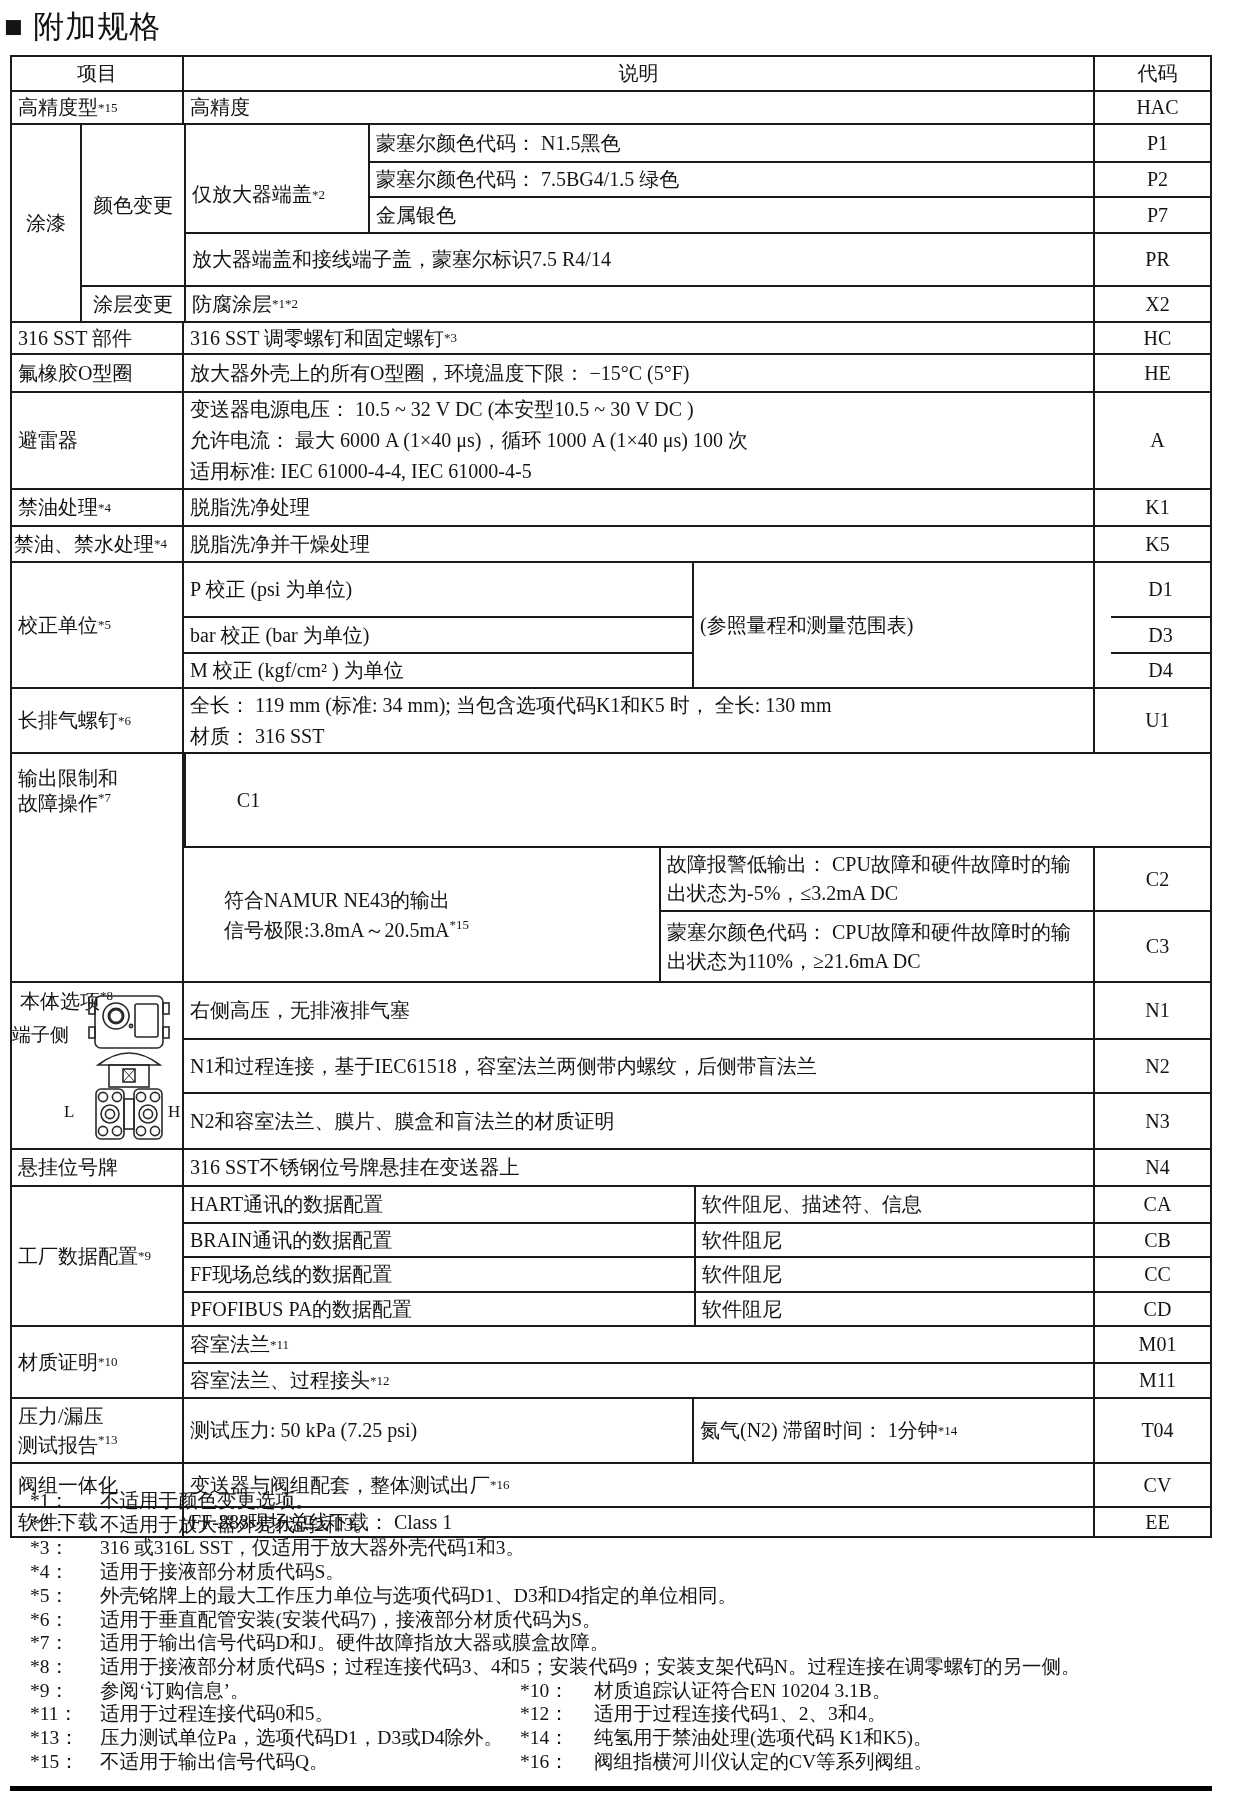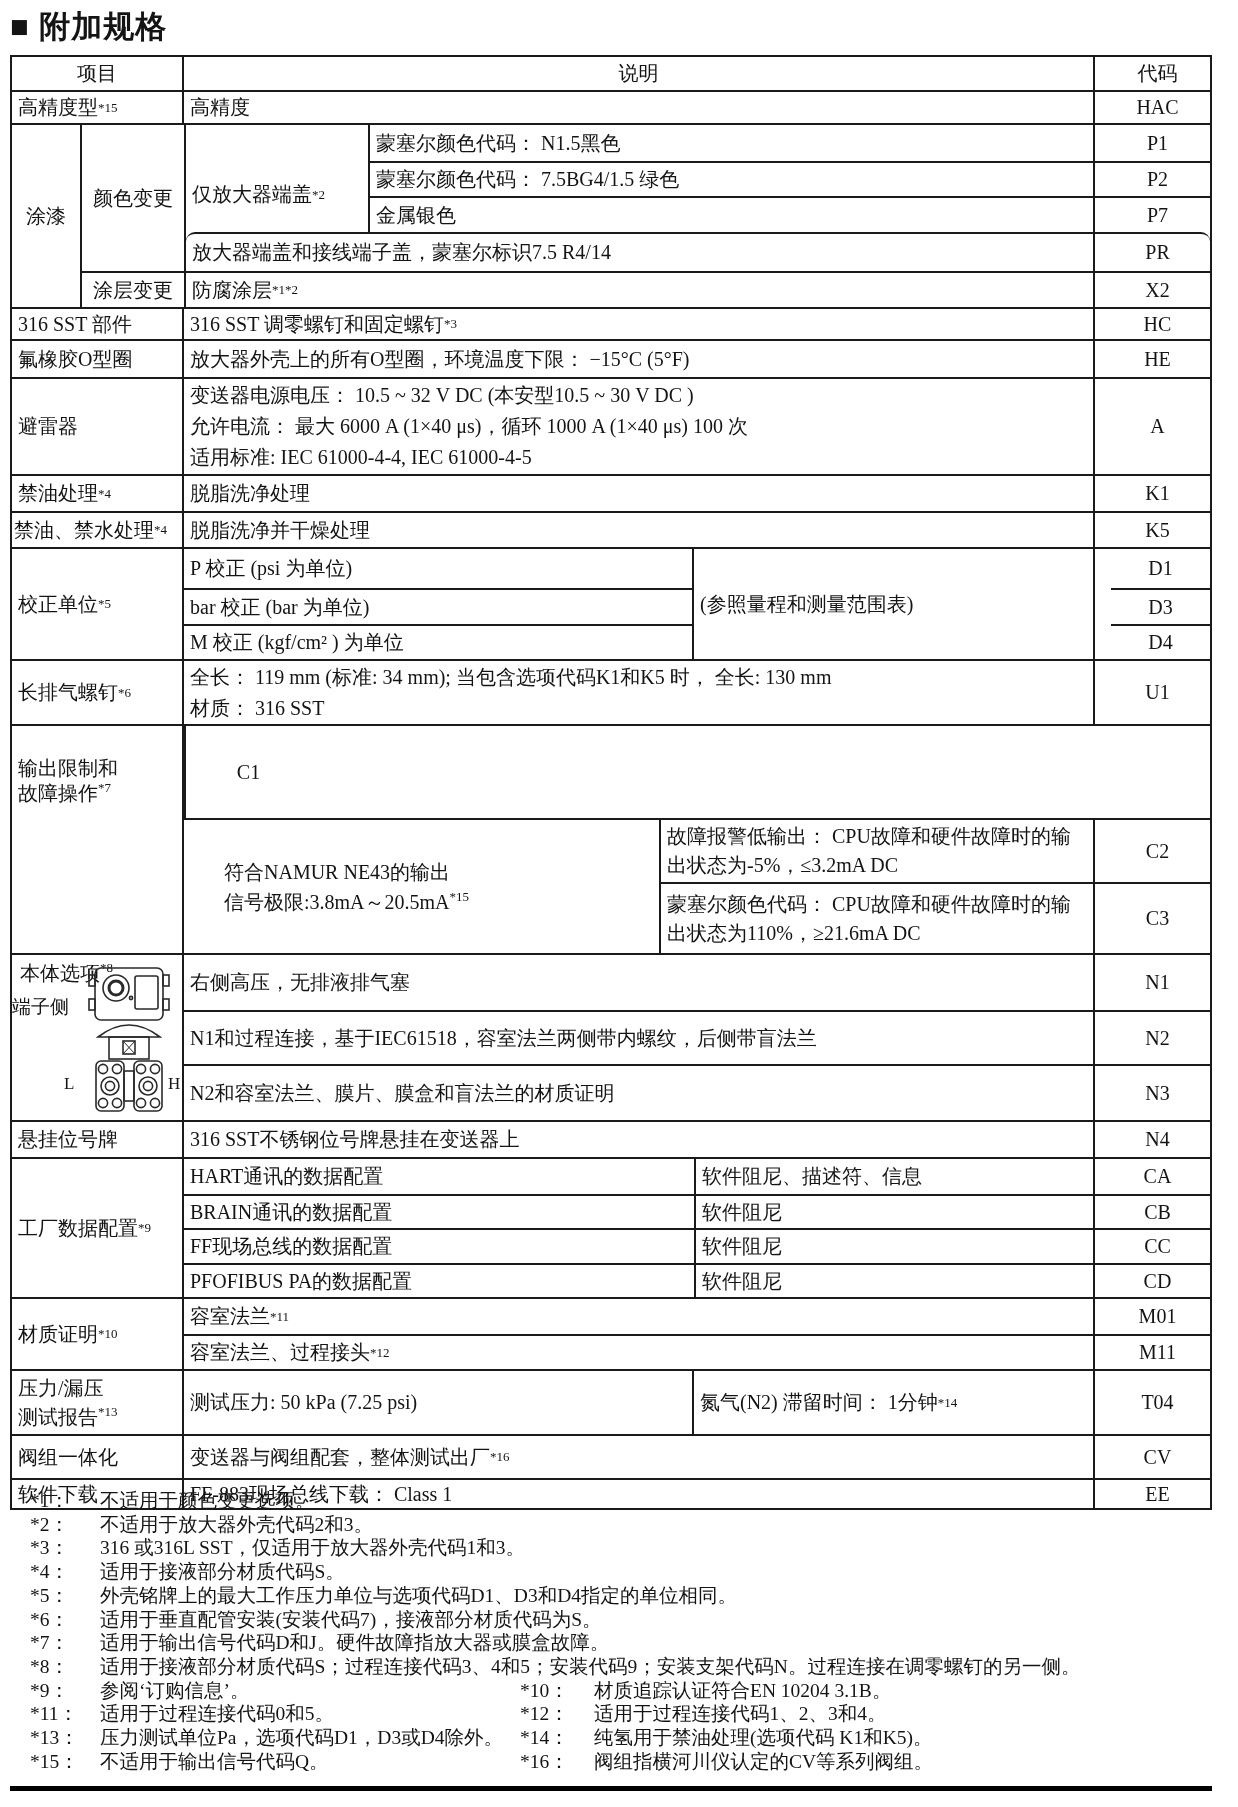--- a/index.html
+++ b/index.html
@@ -1,37 +1,37 @@
 <!DOCTYPE html>
 <html><head>
 <meta charset="utf-8">
 <style>
   html,body{margin:0;padding:0;background:#fff;}
   .page{position:relative;width:1238px;height:1807px;background:#fff;color:#141414;
         font-family:"Liberation Serif","DejaVu Serif",serif;overflow:hidden;}
-  .title{position:absolute;left:10px;top:6px;font-size:31px;font-weight:bold;
+  .title{position:absolute;left:4px;top:6px;font-size:31px;font-weight:normal;
          font-family:"Liberation Sans","DejaVu Sans",sans-serif;letter-spacing:1px;}
   .tbl{position:absolute;left:10px;top:55px;width:1202px;border:2px solid #1a1a1a;
        display:flex;flex-direction:column;font-size:20px;line-height:1.25;box-sizing:border-box;}
   .r{display:flex;flex-direction:row;box-sizing:border-box;min-width:0;}
   .v{display:flex;flex-direction:column;box-sizing:border-box;min-width:0;}
   .c{display:flex;align-items:center;justify-content:flex-start;padding:0 6px;
      box-sizing:border-box;min-width:0;overflow:hidden;}
   .multi{flex-direction:column;justify-content:center;align-items:flex-start;}
   .bl{border-left:2px solid #1a1a1a;}
   .bt{border-top:2px solid #1a1a1a;}
   .ct{justify-content:center;text-align:center;}
   .f1{flex:1;}
   .wi{width:170px;flex:none;}  .wtu{width:68px;flex:none;}  .wcc{width:102px;flex:none;}
   .wcv{width:182px;flex:none;margin-top:32px;} .wna{width:475px;flex:none;} .whf{width:510px;flex:none;}
   .wcd{width:117px;flex:none;padding-left:16px;}
   .h29{height:44px;flex:none;} .h30{height:30px;flex:none;} .h32{height:32px;flex:none;}
   .h33{height:33px;flex:none;} .h34{height:34px;flex:none;} .h35{height:35px;flex:none;}
   .h36{height:36px;flex:none;} .h37{height:37px;flex:none;} .h38{height:38px;flex:none;}
-  .h39{height:39px;flex:none;border-radius:9px;} .h55{height:55px;flex:none;} .h54{height:54px;flex:none;}
+  .h39{height:53px;flex:none;} .h55{height:55px;flex:none;} .h54{height:54px;flex:none;}
   .h56{height:56px;flex:none;} .h62{height:62px;flex:none;} .h65{height:65px;flex:none;}
   .h71{height:71px;flex:none;} .h92{height:92px;flex:none;} .h97{height:97px;flex:none;}
   sup{font-size:13px;line-height:0;vertical-align:super;}
   .ln{display:block;}
   .lh29 .ln{line-height:29px;} .lh31 .ln{line-height:31px;}
   .wrapcell{display:block;padding:4px 6px;line-height:29px;}
   .bodyopt{position:relative;padding:0;}
   .bodyopt .lbl{position:absolute;left:8px;top:6px;}
   .bodyopt .term{position:absolute;left:0;top:40px;font-size:19px;}
   .bodyopt .lh-l{position:absolute;left:52px;top:118px;font-size:17px;}
@@ -179,21 +179,21 @@
           <sup>*6</sup>
         </div>
       <div class="c f1 bl multi lh31">
         <span class="ln">全长： 119 mm (标准: 34 mm); 当包含选项代码K1和K5 时， 全长: 130 mm</span>
         <span class="ln">材质： 316 SST</span>
       </div>
       <div class="c wcd bl ct">U1</div>
     </div>
 
     <div class="r bt">
-      <div class="c wi multi" style="justify-content:flex-start;padding-top:30px;">
+      <div class="c wi multi" style="justify-content:flex-start;padding-top:12px;">
         <span class="ln">输出限制和</span>
         <span class="ln"><span>故障操作</span><sup>*7</sup></span>
       </div>
       <div class="v f1 bl">
         <div class="r h92">
           <div class="c wcd bl ct">C1</div>
         </div>
         <div class="r bt">
           <div class="c wna multi" style="line-height:30px;padding-left:40px;">
             <span class="ln">符合NAMUR NE43的输出</span>

